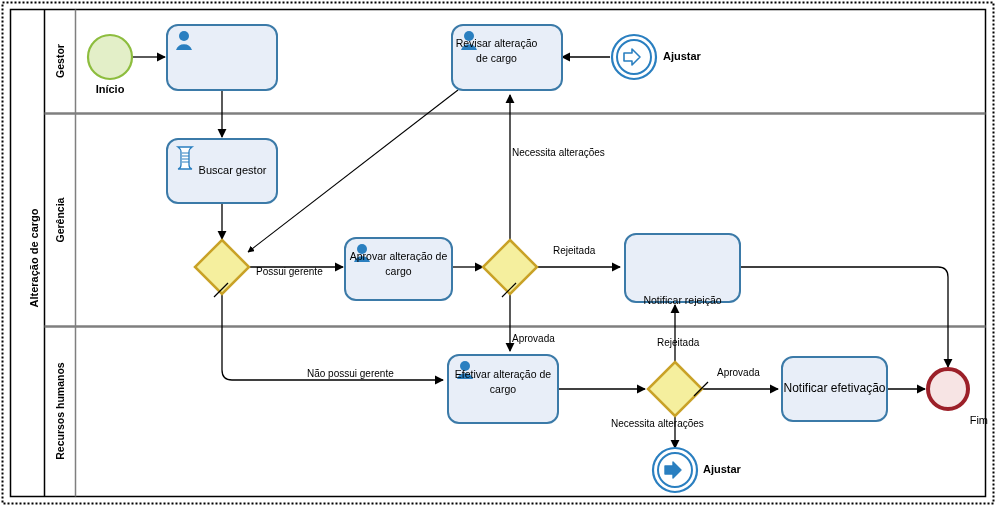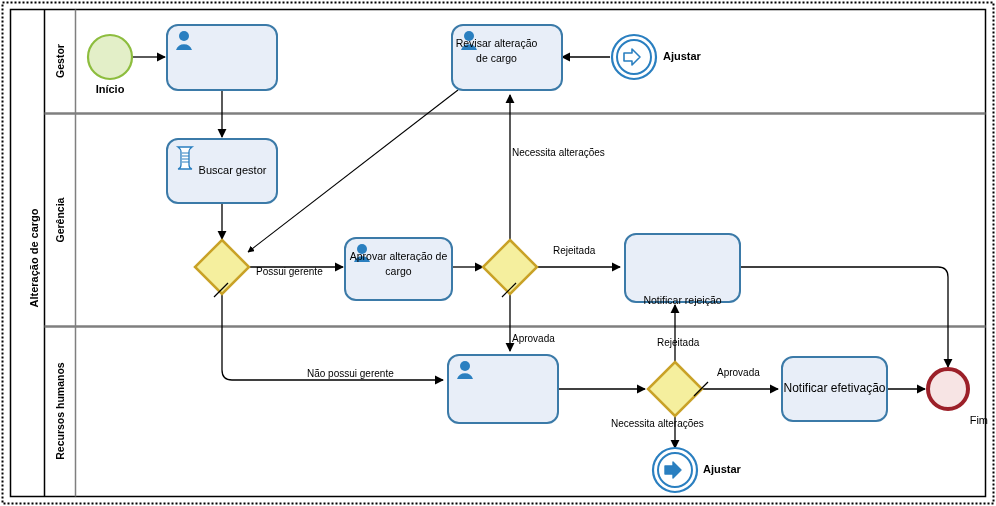--- a/index.html
+++ b/index.html
@@ -170,20 +170,23 @@
   </div>
   <div class="lbl" style="position:absolute;left:168px;top:163px;width:129px;text-align:center;font-size:11px;line-height:15px;color:#000;">
     <span>Buscar gestor</span>
   </div>
   <div class="lbl" style="position:absolute;left:346px;top:249px;width:105px;text-align:center;font-size:10.5px;line-height:15px;color:#000;">
     <span>Aprovar alteração de cargo</span>
   </div>
   <div class="lbl" style="position:absolute;left:626px;top:260px;width:113px;text-align:center;font-size:10.5px;line-height:15px;color:#000;margin-top:33px;">
     <span>Notificar rejeição</span>
   </div>
+  <div class="lbl" style="position:absolute;left:449px;top:367px;width:108px;text-align:center;font-size:10.5px;line-height:15px;color:#000;">
+    <span>Efetivar alteração de cargo</span>
+  </div>
   <div class="lbl" style="position:absolute;left:783px;top:381px;width:103px;text-align:center;font-size:12px;line-height:15px;color:#000;">
     <span>Notificar efetivação</span>
   </div>
 
   <div class="lbl" style="position:absolute;left:70px;top:83px;width:80px;text-align:center;font-size:11px;font-weight:bold;color:#000;">
     <span>Início</span>
   </div>
   <div class="lbl" style="position:absolute;left:663px;top:50px;width:90px;text-align:left;font-size:11px;font-weight:bold;color:#000;">
     <span>Ajustar</span>
   </div>

